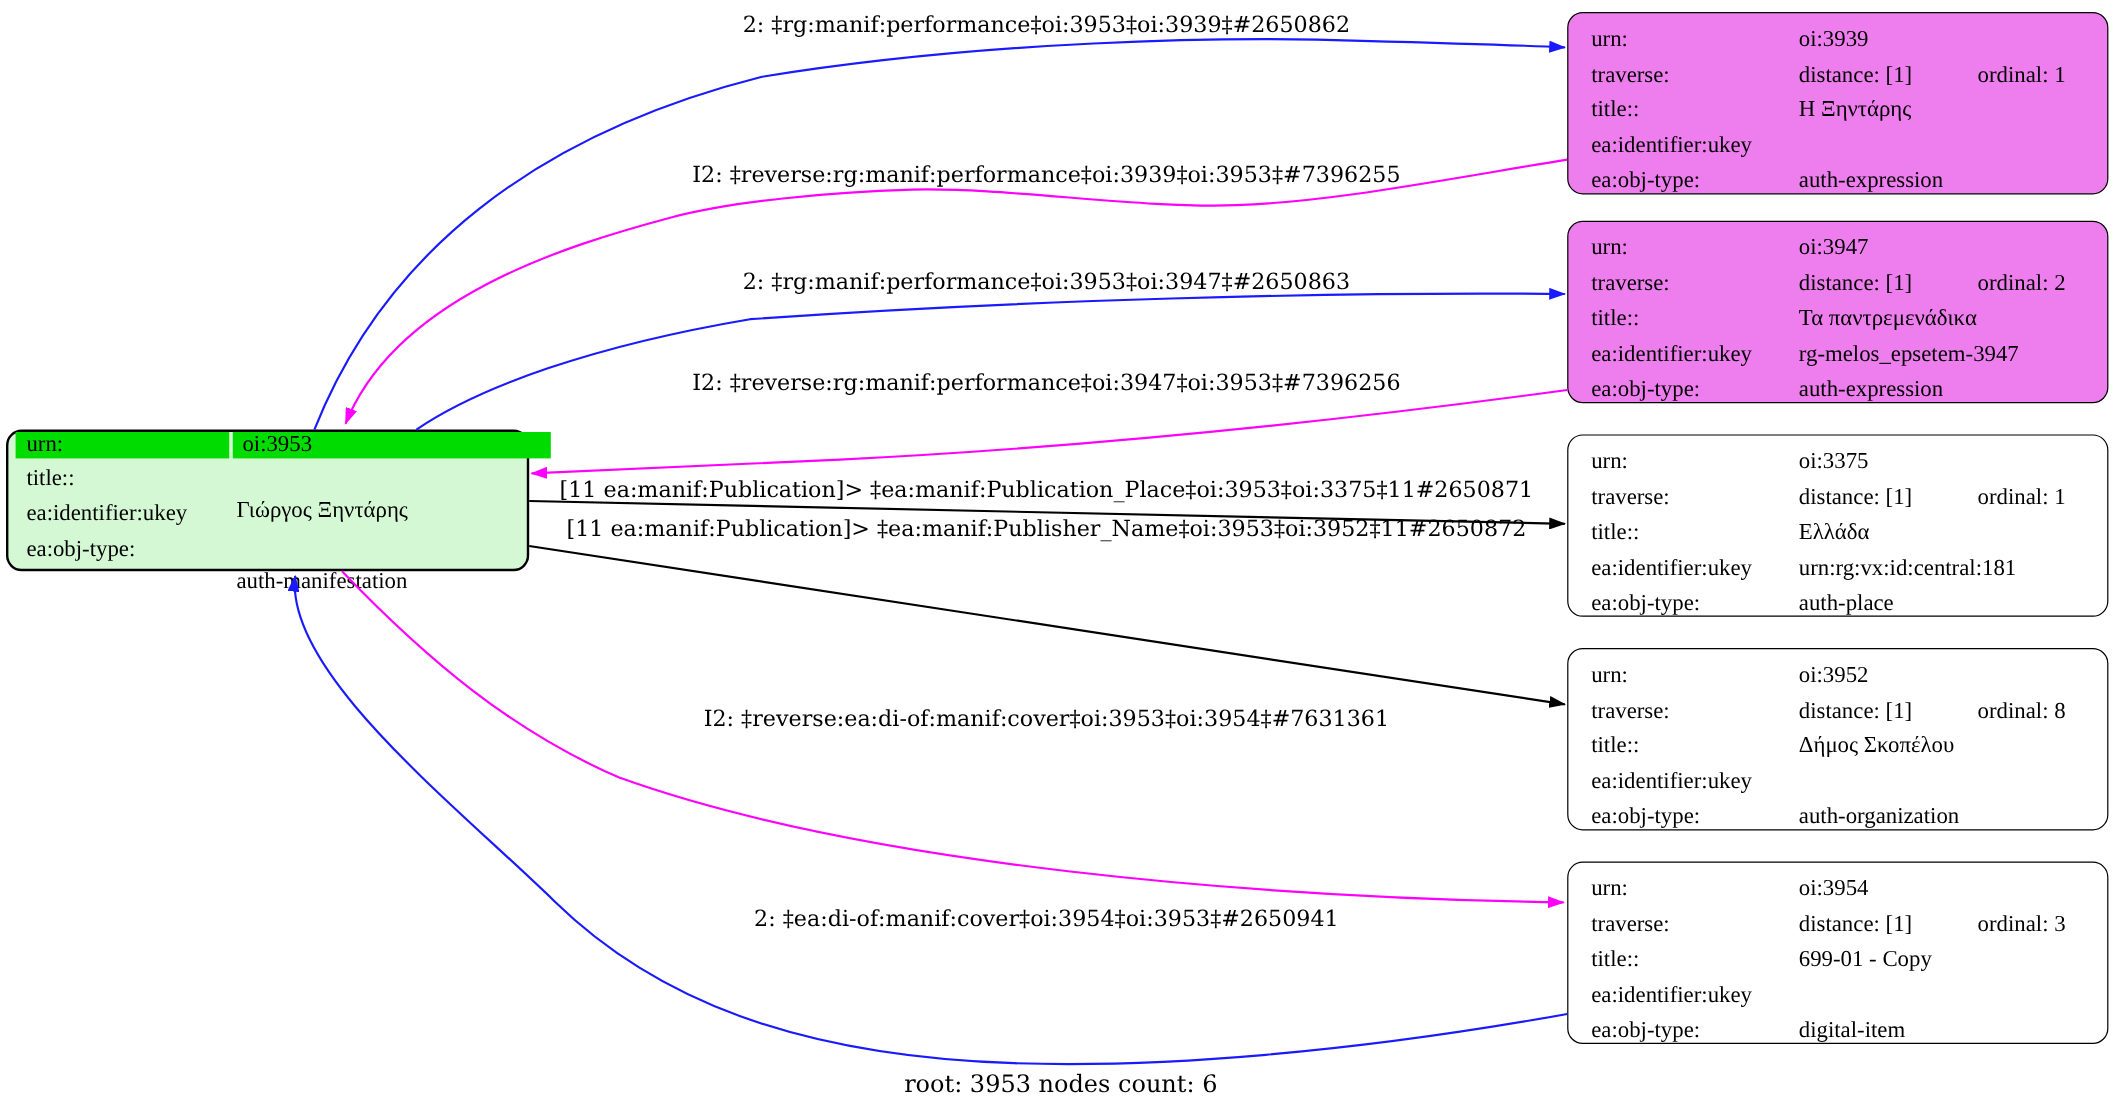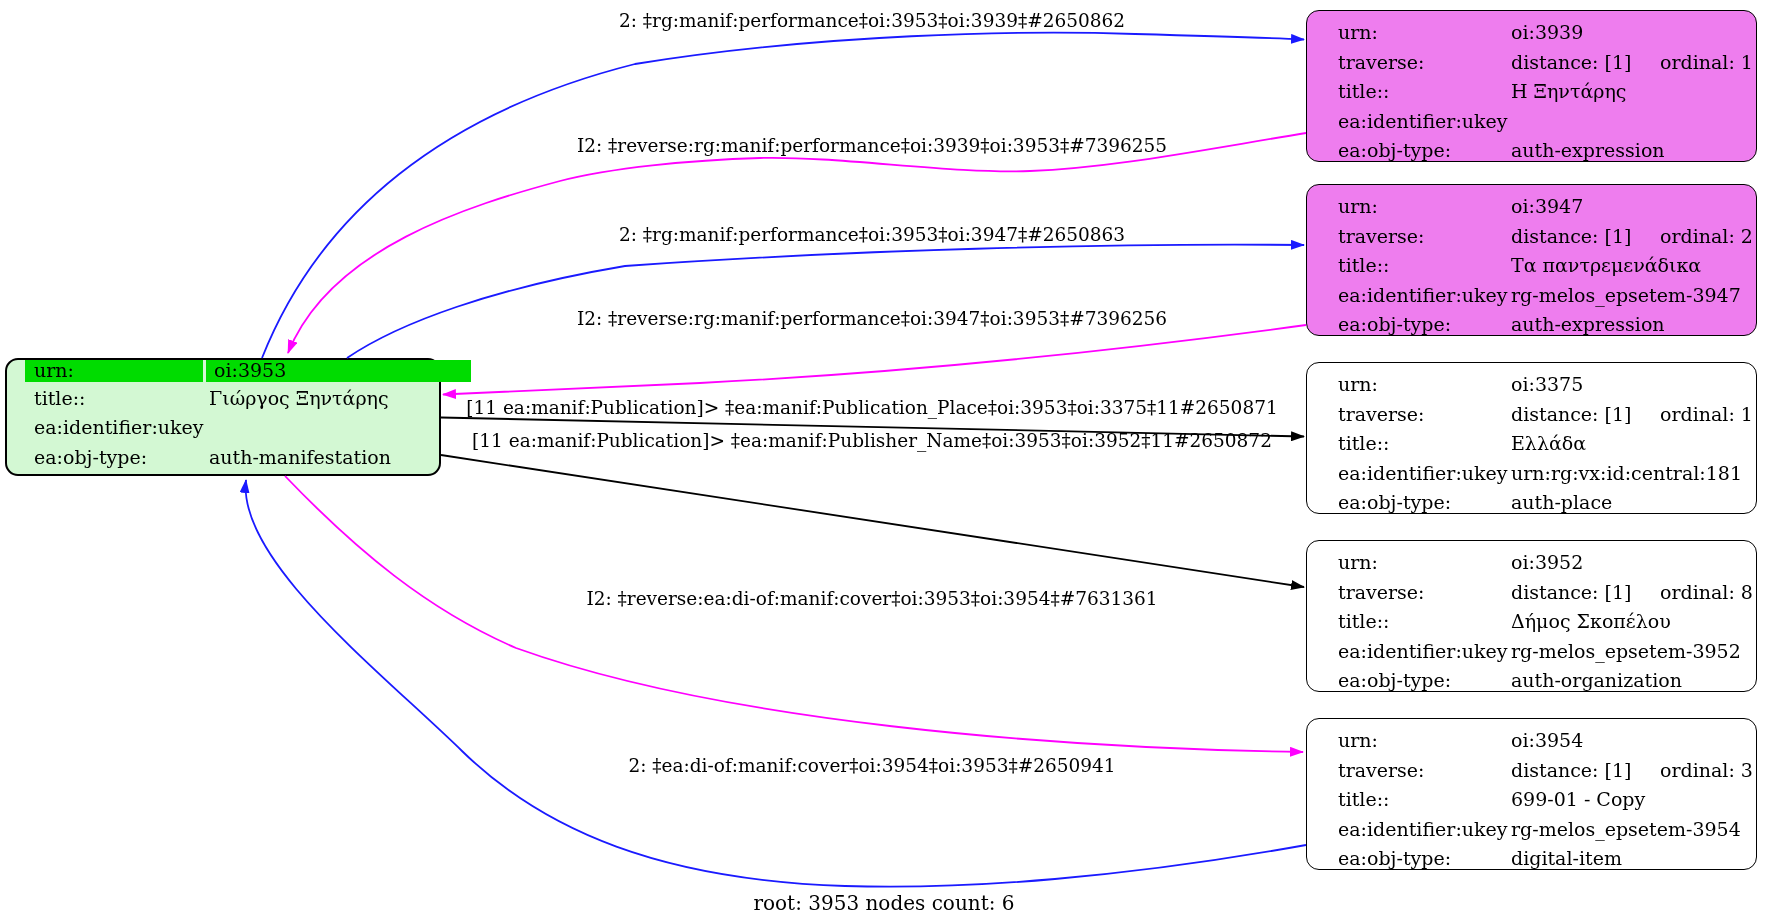--- a/index.html
+++ b/index.html
@@ -1,25 +1,25 @@
 <!DOCTYPE html>
 <html><head>
 <meta charset="utf-8">
 <style>
   html,body{margin:0;padding:0;}
   body{width:1771px;height:921px;position:relative;background:#ffffff;
        font-family:"DejaVu Serif",serif;color:#000;}
   .node{position:absolute;box-sizing:border-box;background:#fff;
         border:1.6px solid #000;border-radius:13px;font-size:19px;}
-  .node .row{position:absolute;left:12px;right:0;height:29.5px;line-height:29.5px;white-space:nowrap;}
+  .node .row{position:absolute;left:0;right:0;height:29.5px;line-height:29.5px;white-space:nowrap;font-family:Liberation Serif, serif;}
   .rt .c1{position:absolute;left:19px;}
   .rt .c2{position:absolute;left:192px;}
   .rt .c3{position:absolute;left:341px;text-align:right;}
   .root .c1{position:absolute;left:15px;}
-  .root .c2{position:absolute;left:190px;}
+  .root .c2{position:absolute;left:190px;margin-top:27px;}
   .root{border-width:2px;}
   .hdrcell{display:inline-block;height:22px;line-height:21px;}
   svg{position:absolute;left:0;top:0;}
 </style>
 </head>
 <body>
 
 <div class="node root" style="left:5px;top:358px;width:436px;height:118px;background:#d3f8d3;">
   <div class="row" style="top:0px;">
     <span class="hdrcell" style="position:absolute;left:6px;width:178px;background:#00dc00;padding-left:9px;box-sizing:border-box;">urn:</span>
@@ -118,21 +118,20 @@
     <span class="c1">traverse:</span>
     <span class="c2">distance: [1]</span>
     <span class="c3">ordinal: 8</span>
   </div>
   <div class="row" style="top:66.3px;">
     <span class="c1">title::</span>
     <span class="c2">Δήμος Σκοπέλου</span>
   </div>
   <div class="row" style="top:95.8px;">
     <span class="c1">ea:identifier:ukey</span>
-    <span class="c2">rg-melos_epsetem-3952</span>
   </div>
   <div class="row" style="top:125.3px;">
     <span class="c1">ea:obj-type:</span>
     <span class="c2">auth-organization</span>
   </div>
 </div>
 
 <div class="node rt" style="left:1306px;top:718px;width:451px;height:152px;">
   <div class="row" style="top:7.3px;">
     <span class="c1">urn:</span>
@@ -142,21 +141,20 @@
     <span class="c1">traverse:</span>
     <span class="c2">distance: [1]</span>
     <span class="c3">ordinal: 3</span>
   </div>
   <div class="row" style="top:66.3px;">
     <span class="c1">title::</span>
     <span class="c2">699-01 - Copy</span>
   </div>
   <div class="row" style="top:95.8px;">
     <span class="c1">ea:identifier:ukey</span>
-    <span class="c2">rg-melos_epsetem-3954</span>
   </div>
   <div class="row" style="top:125.3px;">
     <span class="c1">ea:obj-type:</span>
     <span class="c2">digital-item</span>
   </div>
 </div>
 
 <svg width="1771" height="921" font-family="DejaVu Serif, serif" font-size="18.5px">
   <defs>
     <marker id="ablue" viewBox="0 0 14 10" refX="13" refY="5" markerWidth="14" markerHeight="10" orient="auto" markerUnits="userSpaceOnUse">

